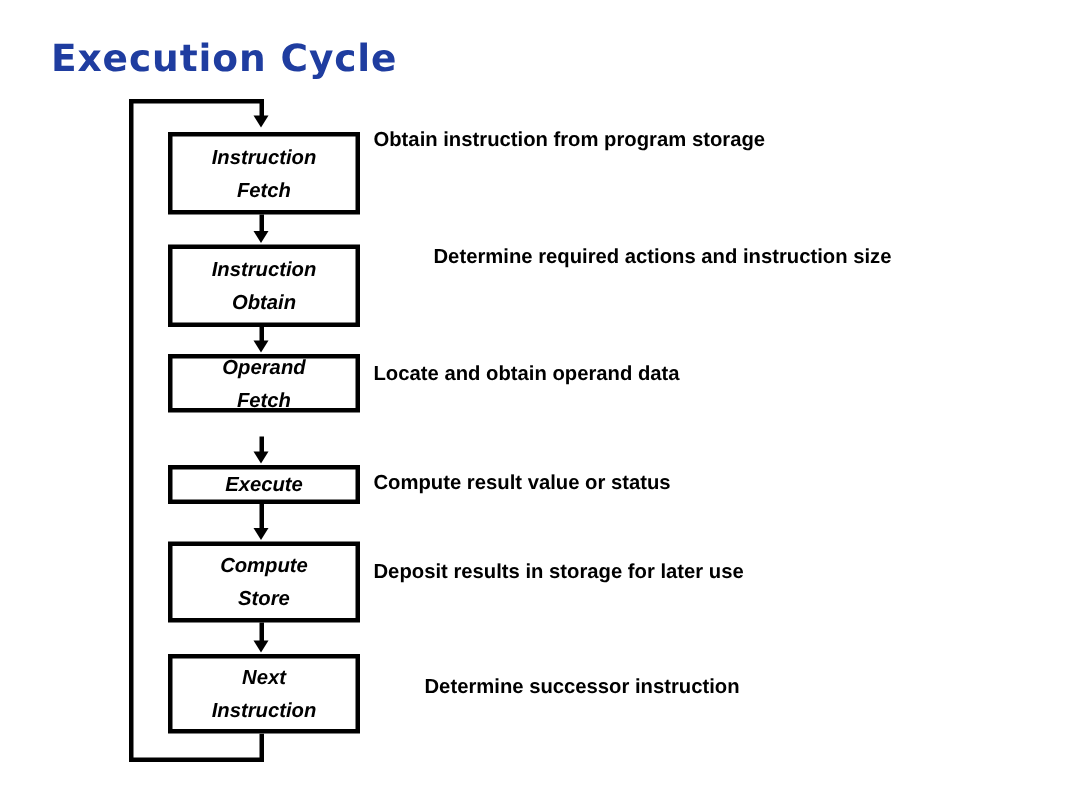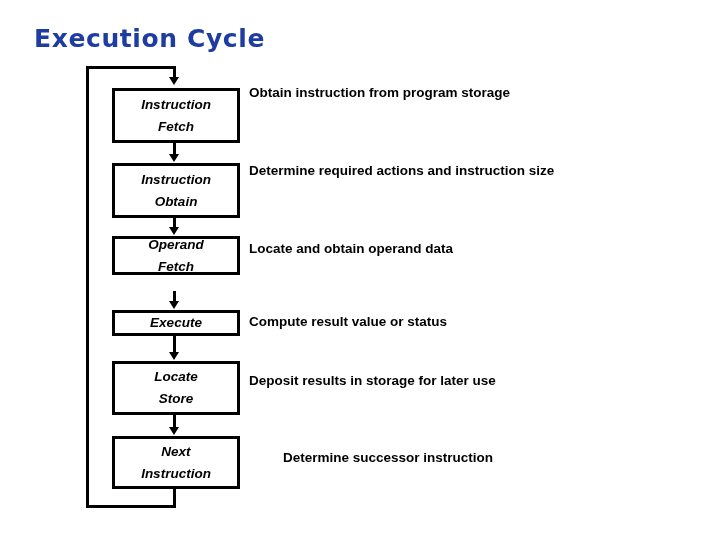--- a/index.html
+++ b/index.html
@@ -135,21 +135,21 @@
     left: 0;
     font-family: "Liberation Sans", "DejaVu Sans", sans-serif;
     font-size: 13.5px;
     font-weight: bold;
     font-style: normal;
     color: #000000;
     white-space: nowrap;
     line-height: 16px;
   }
   #desc-0 { top: 85px; }
-  #desc-1 { top: 163px; }
+  #desc-1 { top: 163px; margin-left: 40px; }
   #desc-2 { top: 241px; }
   #desc-3 { top: 314px; }
   #desc-4 { top: 373px; }
   #desc-5 { top: 450px; padding-left: 34px; }
 
   
   #footer-badge {
     position: absolute;
     left: 633px;
     top: 506px;
@@ -207,21 +207,21 @@
     <div class="connector" id="conn-2"></div>
     <div class="arrow-head" id="head-2"></div>
 
     <div class="flow-box" id="box-3">
       <div class="box-line">Execute</div>
     </div>
     <div class="connector" id="conn-3"></div>
     <div class="arrow-head" id="head-3"></div>
 
     <div class="flow-box" id="box-4">
-      <div class="box-line">Locate</div>
+      <div class="box-line">Compute</div>
       <div class="box-line">Store</div>
     </div>
     <div class="connector" id="conn-4"></div>
     <div class="arrow-head" id="head-4"></div>
 
     <div class="flow-box" id="box-5">
       <div class="box-line">Next</div>
       <div class="box-line">Instruction</div>
     </div>
 

